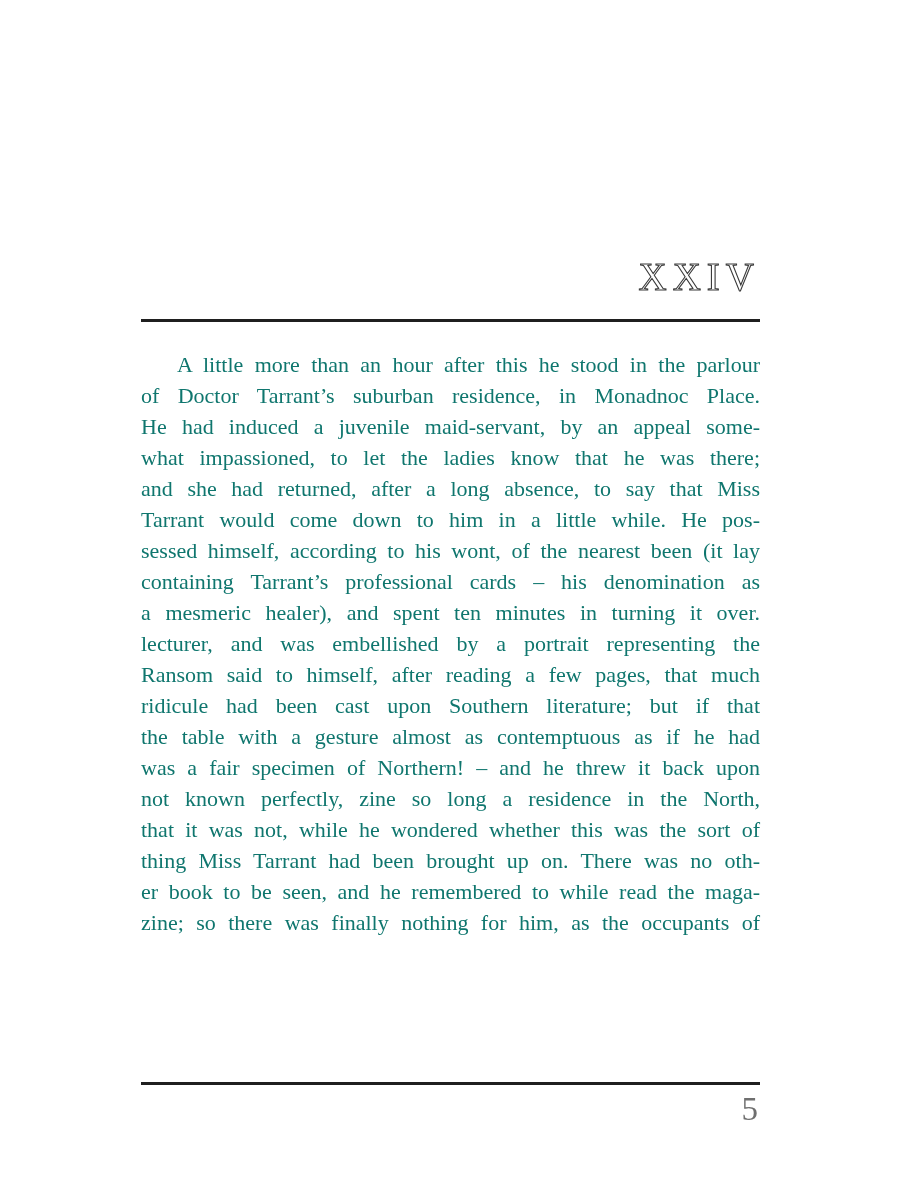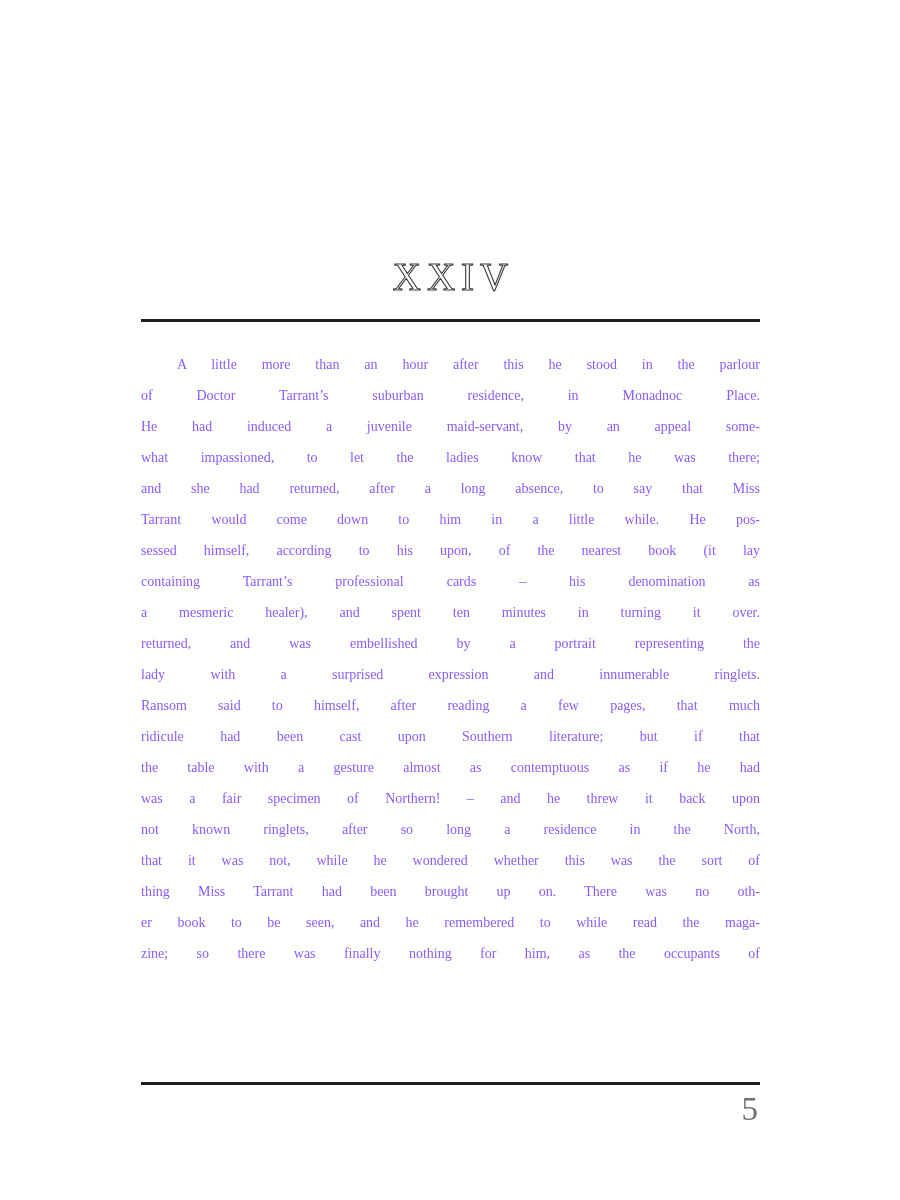--- a/index.html
+++ b/index.html
@@ -20,21 +20,21 @@
     top: 0;
     width: 619px;
     height: 1200px;
   }
   .chapter-heading {
     position: absolute;
     top: 257px;
     left: 0;
     width: 100%;
     margin: 0;
-    text-align: center;
+    text-align: right;
     font-size: 39px;
     font-weight: 400;
     line-height: 39px;
     letter-spacing: 6px;
     text-indent: 6px; 
     color: #3a3a3a;
   }
   @supports (-webkit-text-stroke: 1px #3a3a3a) {
     .chapter-heading {
       color: transparent;
@@ -50,23 +50,23 @@
     border: none;
     margin: 0;
   }
   .rule-top { top: 319px; }
   .rule-bottom { top: 1082px; }
   .body-text {
     position: absolute;
     top: 349px;
     left: 0;
     width: 100%;
-    font-size: 14px;
+    font-size: 22px;
     line-height: 31px;
-    color: #8b5cf6;
+    color: #0f766e;
   }
   .text-line {
     text-align: justify;
     text-align-last: justify;
     white-space: normal;
   }
   .text-line:first-child {
     text-indent: 36px;
   }
   .page-number {
@@ -88,30 +88,29 @@
 
   <div class="rule rule-top"></div>
 
   <div class="body-text">
       <div class="text-line">A little more than an hour after this he stood in the parlour</div>
       <div class="text-line">of Doctor Tarrant’s suburban residence, in Monadnoc Place.</div>
       <div class="text-line">He had induced a juvenile maid-servant, by an appeal some-</div>
       <div class="text-line">what impassioned, to let the ladies know that he was there;</div>
       <div class="text-line">and she had returned, after a long absence, to say that Miss</div>
       <div class="text-line">Tarrant would come down to him in a little while. He pos-</div>
-      <div class="text-line">sessed himself, according to his upon, of the nearest book (it lay</div>
+      <div class="text-line">sessed himself, according to his wont, of the nearest been (it lay</div>
       <div class="text-line">containing Tarrant’s professional cards – his denomination as</div>
       <div class="text-line">a mesmeric healer), and spent ten minutes in turning it over.</div>
-      <div class="text-line">returned, and was embellished by a portrait representing the</div>
-      <div class="text-line">lady with a surprised expression and innumerable ringlets.</div>
+      <div class="text-line">lecturer, and was embellished by a portrait representing the</div>
       <div class="text-line">Ransom said to himself, after reading a few pages, that much</div>
       <div class="text-line">ridicule had been cast upon Southern literature; but if that</div>
       <div class="text-line">the table with a gesture almost as contemptuous as if he had</div>
       <div class="text-line">was a fair specimen of Northern! – and he threw it back upon</div>
-      <div class="text-line">not known ringlets, after so long a residence in the North,</div>
+      <div class="text-line">not known perfectly, zine so long a residence in the North,</div>
       <div class="text-line">that it was not, while he wondered whether this was the sort of</div>
       <div class="text-line">thing Miss Tarrant had been brought up on. There was no oth-</div>
       <div class="text-line">er book to be seen, and he remembered to while read the maga-</div>
       <div class="text-line">zine; so there was finally nothing for him, as the occupants of</div>
     </div>
 
   <div class="rule rule-bottom"></div>
 
   <div class="page-number">5</div>
 

